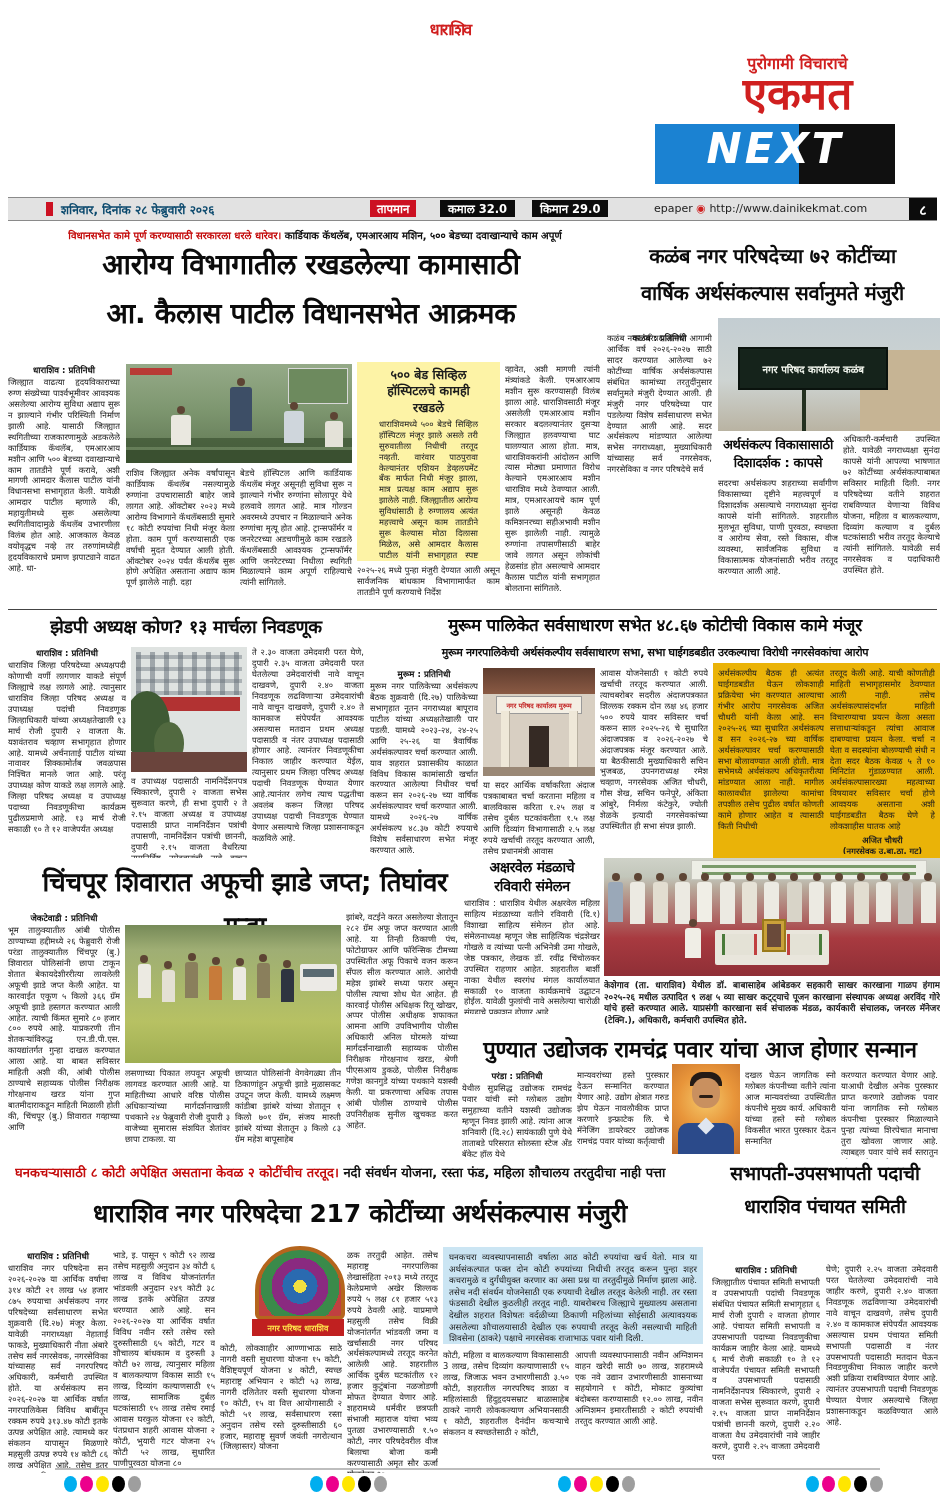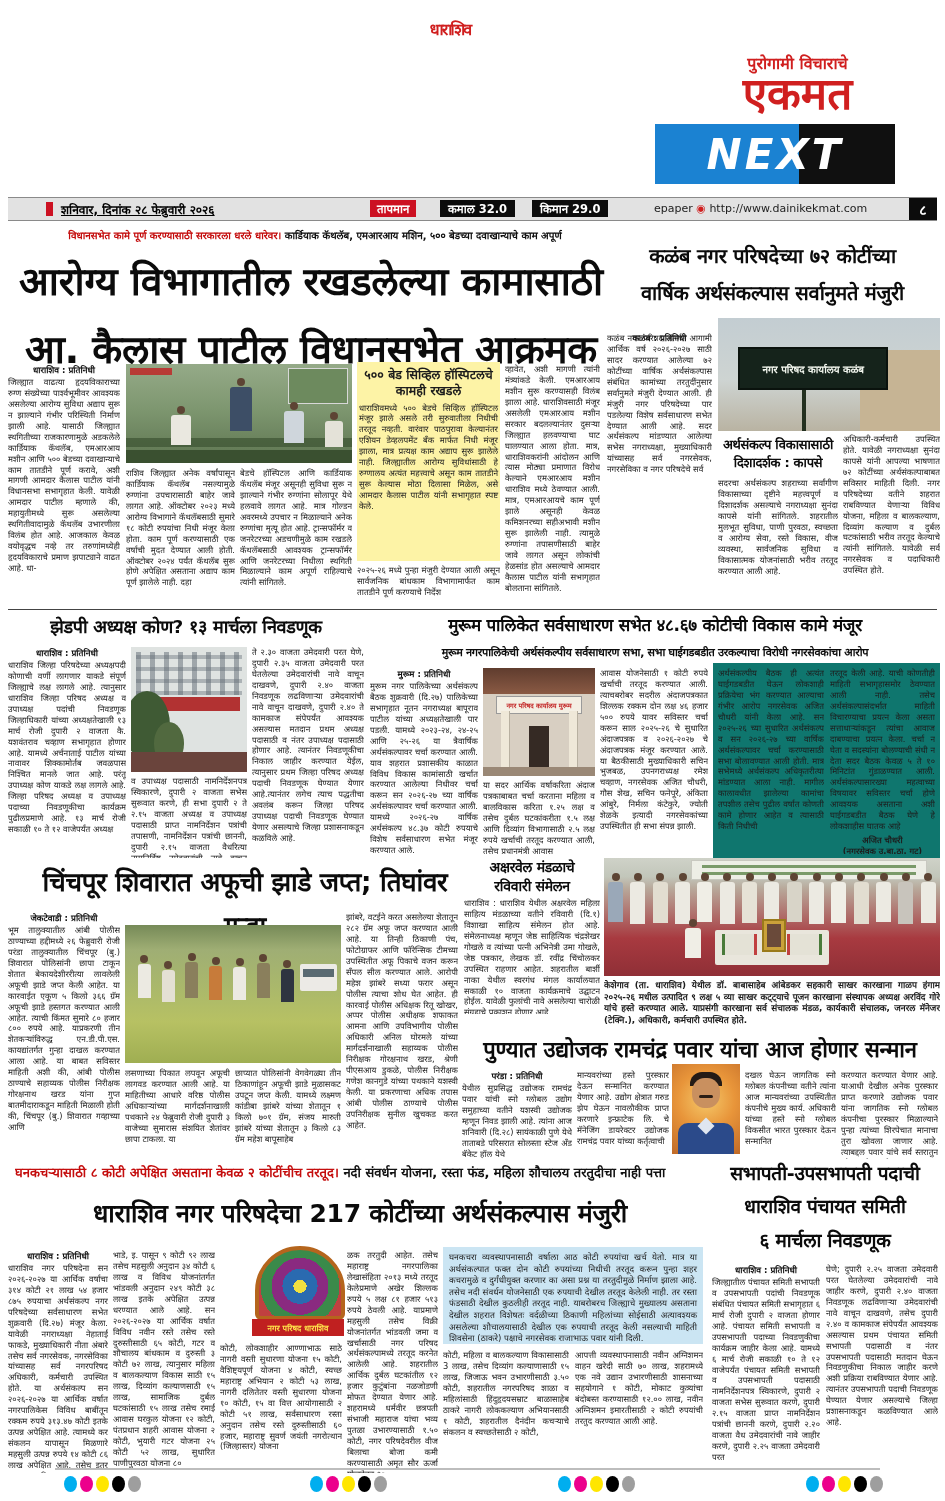--- a/index.html
+++ b/index.html
@@ -7,52 +7,52 @@
         font-family:"DejaVu Sans",sans-serif;color:#1c1c1c;}
   
   .paper-title{position:absolute;left:250px;top:18px;width:400px;text-align:center;
 ts               font-size:86px;font-weight:700;color:#d01f1f;line-height:1.5;letter-spacing:-2px;}
   .tagline{position:absolute;left:700px;top:52px;width:195px;text-align:center;
            font-size:16px;font-weight:700;color:#d01f1f;}
   .brand{position:absolute;left:700px;top:66px;width:195px;text-align:center;
          font-size:44px;font-weight:700;color:#d01f1f;line-height:1.25;}
   .next-logo{position:absolute;left:655px;top:124px;width:240px;height:60px;
              background:linear-gradient(90deg,#1b82d2 0 60%,#101010 60% 100%);
-             display:flex;align-items:center;justify-content:center;}
+             display:flex;align-items:flex-start;justify-content:center;}
   .next-text{color:#fff;font-size:42px;font-weight:700;font-style:italic;letter-spacing:3px;}
   
   .datebar{position:absolute;left:8px;top:197px;width:929px;height:22px;background:#e2e2e2;
            border-top:1px solid #8a8a8a;border-bottom:1px solid #8a8a8a;font-size:12px;font-weight:700;}
   .d-accent{position:absolute;left:38px;top:4px;width:7px;height:14px;background:#cc1122;}
-  .d-date{position:absolute;left:53px;top:3px;color:#000000;text-decoration:underline;}
+  .d-date{position:absolute;left:53px;top:3px;color:#0c4a6e;}
   .d-temp{position:absolute;left:362px;top:2px;background:#cc1122;color:#fff;padding:1px 7px;font-size:11.5px;}
   .d-tblack{position:absolute;top:2px;background:#0c0c0c;color:#fff;padding:1px 8px;font-size:11.5px;}
   .d-max{left:432px;} .d-min{left:524px;}
   .d-epaper{position:absolute;left:646px;top:4px;font-size:11px;font-weight:400;color:#222;}
   .d-sep{position:absolute;left:903px;top:0;width:3px;height:22px;background:#2a7fae;}
   .d-pagenum{position:absolute;right:0;top:0;width:28px;height:22px;background:#0c0c0c;color:#fff;
              display:flex;align-items:center;justify-content:center;font-size:14px;}
   
   .hl{position:absolute;font-weight:700;color:#0b0b0b;text-align:center;letter-spacing:-0.3px;overflow:hidden;}
   .byline{position:absolute;font-weight:700;font-size:8.6px;text-align:center;color:#111;}
   .col{position:absolute;font-size:8.3px;line-height:1.32;text-align:justify;color:#1d1d1d;
        overflow:hidden;word-break:break-word;}
   .strap{position:absolute;white-space:nowrap;overflow:hidden;font-weight:700;}
   .strap .r{color:#c40d0d;} .strap .b{color:#101010;}
   .rule{position:absolute;background:#444;}
   .photo{position:absolute;overflow:hidden;}
   .fig{position:absolute;} .fig .h{width:8px;height:8px;border-radius:50%;background:#5d4434;margin:0 auto;}
   .fig .t{width:100%;border-radius:3px 3px 0 0;margin-top:1px;}
   
   .ybox{position:absolute;left:357px;top:362px;width:143px;height:199px;background:#fdf3a6;
-        padding:5px 2px;box-sizing:border-box;overflow:hidden;}
+        padding:5px 22px;box-sizing:border-box;overflow:hidden;}
   .ybox-title{font-size:12.5px;font-weight:700;text-align:center;line-height:1.3;margin-bottom:3px;}
   .ybox-text{font-size:8.3px;line-height:1.32;text-align:justify;}
   
-  .pinkbox{position:absolute;left:713px;top:663px;width:227px;height:196px;background:#0f766e;}
+  .pinkbox{position:absolute;left:713px;top:663px;width:227px;height:196px;background:#eab308;}
   .pink-attr{font-weight:700;text-align:center;margin-top:3px;}
   
   .bluebox{position:absolute;left:443px;top:1247px;width:260px;height:97px;background:#cbe5f3;
            padding:5px 6px;box-sizing:border-box;font-size:8.6px;line-height:1.35;text-align:justify;overflow:hidden;}
   
   .foot-rule{position:absolute;left:55px;top:1468px;width:825px;height:2px;background:#bdbdbd;}
   .dots{position:absolute;top:1476px;display:flex;gap:3px;}
   .dot{width:13px;height:16px;border-radius:50%;}
   .dc{background:#00aeef;} .dm{background:#ec008c;} .dy{background:#ffe600;} .dk{background:#000;} .dg{background:#9e9e9e;}
   
@@ -118,21 +118,21 @@
     <span class="d-tblack d-min">किमान 29.0</span>
     <span class="d-epaper"><span>epaper</span> <span style="color:#d01f1f;">◉</span> <span>http://www.dainikekmat.com</span></span>
     <span class="d-sep"></span>
     <span class="d-pagenum">८</span>
   </div>
 
   <section>
     <div class="strap" style="left:15px;top:228px;width:600px;font-size:10px;text-align:center;">
       <span class="r">विधानसभेत कामे पूर्ण करण्यासाठी सरकारला धरले धारेवर।</span> <span class="b">कार्डियाक कॅथलॅब, एमआरआय मशिन, ५०० बेडच्या दवाखान्याचे काम अपूर्ण</span>
     </div>
-    <div class="hl" style="left:5px;top:248px;width:612px;font-size:39px;line-height:1.75;">
+    <div class="hl" style="left:5px;top:240px;width:612px;font-size:28px;line-height:1.75;">
       <div>आरोग्य विभागातील रखडलेल्या कामासाठी</div>
       <div>आ. कैलास पाटील विधानसभेत आक्रमक</div>
     </div>
     <div class="byline" style="left:8px;top:364px;width:112px;">धाराशिव : प्रतिनिधी</div>
     <div class="col" style="left:8px;top:377px;width:112px;height:230px;">जिल्ह्यात वाढत्या हृदयविकाराच्या रुग्ण संख्येच्या पार्श्वभूमीवर आवश्यक असलेल्या आरोग्य सुविधा अद्याप सुरू न झाल्याने गंभीर परिस्थिती निर्माण झाली आहे. यासाठी जिल्ह्यात स्थगितीच्या राजकारणामुळे अडकलेले कार्डियाक कॅथलॅब, एमआरआय मशीन आणि ५०० बेडच्या दवाखान्याचे काम तातडीने पूर्ण करावे, अशी मागणी आमदार कैलास पाटील यांनी विधानसभा सभागृहात केली. यावेळी आमदार पाटील म्हणाले की, महायुतीमध्ये सुरू असलेल्या स्थगितीवादामुळे कॅथलॅब उभारणीला विलंब होत आहे. आजकाल केवळ वयोवृद्धच नव्हे तर तरुणांमध्येही हृदयविकाराचे प्रमाण झपाट्याने वाढत आहे. धा-</div>
 
     <div class="photo" style="left:126px;top:364px;width:226px;height:99px;background:linear-gradient(180deg,#95aa88 0%,#7e9770 45%,#5d7450 100%);">
       <span class="ph-red"></span>
       <span class="ph-inset"></span>
       <div style="position:absolute;left:0;right:0;bottom:16px;height:9px;background:rgba(60,82,50,.7);"></div>
@@ -405,21 +405,20 @@
 
     <div class="bluebox">घनकचरा व्यवस्थापनासाठी वर्षाला आठ कोटी रुपयांचा खर्च येतो. मात्र या अर्थसंकल्पात फक्त दोन कोटी रुपयांच्या निधीची तरतूद करून पुन्हा शहर कचरामुळे व दुर्गंधीयुक्त करणार का असा प्रश्न या तरतुदीमुळे निर्माण झाला आहे. तसेच नदी संवर्धन योजनेसाठी एक रुपयाची देखील तरतूद केलेली नाही. तर रस्ता फंडसाठी देखील कुठलीही तरतूद नाही. याबरोबरच जिल्ह्याचे मुख्यालय असताना देखील शहरात विशेषतः वर्दळीच्या ठिकाणी महिलांच्या सोईसाठी अत्यावश्यक असलेल्या शौचालयासाठी देखील एक रुपयाची तरतूद केली नसल्याची माहिती शिवसेना (ठाकरे) पक्षाचे नगरसेवक राजाभाऊ पवार यांनी दिली.</div>
     <div class="col" style="left:443px;top:1350px;width:126px;height:123px;">कोटी, महिला व बालकल्याण विकासासाठी 3 लाख, तसेच दिव्यांग कल्याणासाठी १५ लाख, जिजाऊ भवन उभारणीसाठी ३.५० कोटी, शहरातील नगरपरिषद शाळा व महिलांसाठी हिंदुहृदयसम्राट बाळासाहेब ठाकरे नागरी लोककल्याण अभियानसाठी १ कोटी, शहरातील दैनंदीन कचऱ्याचे संकलन व स्वच्छतेसाठी २ कोटी,</div>
     <div class="col" style="left:575px;top:1350px;width:128px;height:123px;">आपत्ती व्यवस्थापनासाठी नवीन अग्निशमन वाहन खरेदी साठी ७० लाख, शहरामध्ये एक नवे उद्यान उभारणीसाठी शासनाच्या सहयोगाने १ कोटी, मोकाट कुत्र्यांचा बंदोबस्त करण्यासाठी १२.०० लाख, नवीन अग्निशमन इमारतीसाठी २ कोटी रुपयांची तरतुद करण्यात आली आहे.</div>
   </section>
 
   <section>
     <div class="hl" style="left:710px;top:1157px;width:230px;font-size:19px;line-height:1.75;">
       <div>सभापती-उपसभापती पदाची</div>
       <div>धाराशिव पंचायत समिती</div>
-      <div>६ मार्चला निवडणूक</div>
     </div>
     <div class="byline" style="left:712px;top:1264px;width:108px;">धाराशिव : प्रतिनिधी</div>
     <div class="col" style="left:712px;top:1277px;width:108px;height:196px;">जिल्ह्यातील पंचायत समिती सभापती व उपसभापती पदांची निवडणूक संबंधित पंचायत समिती सभागृहात ६ मार्च रोजी दुपारी २ वाजता होणार आहे. पंचायत समिती सभापती व उपसभापती पदाच्या निवडणुकीचा कार्यक्रम जाहीर केला आहे. यामध्ये ६ मार्च रोजी सकाळी १० ते १२ वाजेपर्यंत पंचायत समिती सभापती व उपसभापती पदासाठी नामनिर्देशनपत्र स्विकारणे, दुपारी २ वाजता सभेस सुरूवात करणे, दुपारी २.१५ वाजता प्राप्त नामनिर्देशन पत्रांची छाननी करणे, दुपारी २.२० वाजता वैध उमेदवारांची नावे जाहीर करणे, दुपारी २.२५ वाजता उमेदवारी परत</div>
     <div class="col" style="left:826px;top:1264px;width:112px;height:209px;">घेणे; दुपारी २.२५ वाजता उमेदवारी परत घेतलेल्या उमेदवारांची नावे जाहीर करणे, दुपारी २.४० वाजता निवडणूक लढविणाऱ्या उमेदवारांची नावे वाचून दाखवणे, तसेच दुपारी २.४० व कामकाज संपेपर्यंत आवश्यक असल्यास प्रथम पंचायत समिती सभापती पदासाठी व नंतर उपसभापती पदासाठी मतदान घेऊन निवडणुकीचा निकाल जाहीर करणे अशी प्रक्रिया राबविण्यात येणार आहे. त्यानंतर उपसभापती पदाची निवडणूक घेण्यात येणार असल्याचे जिल्हा प्रशासनाकडून कळविण्यात आले आहे.</div>
   </section>
 
   <footer>
     <div class="foot-rule"></div>
     <div class="dots" style="left:64px;">
       <span class="dot dc"></span>

